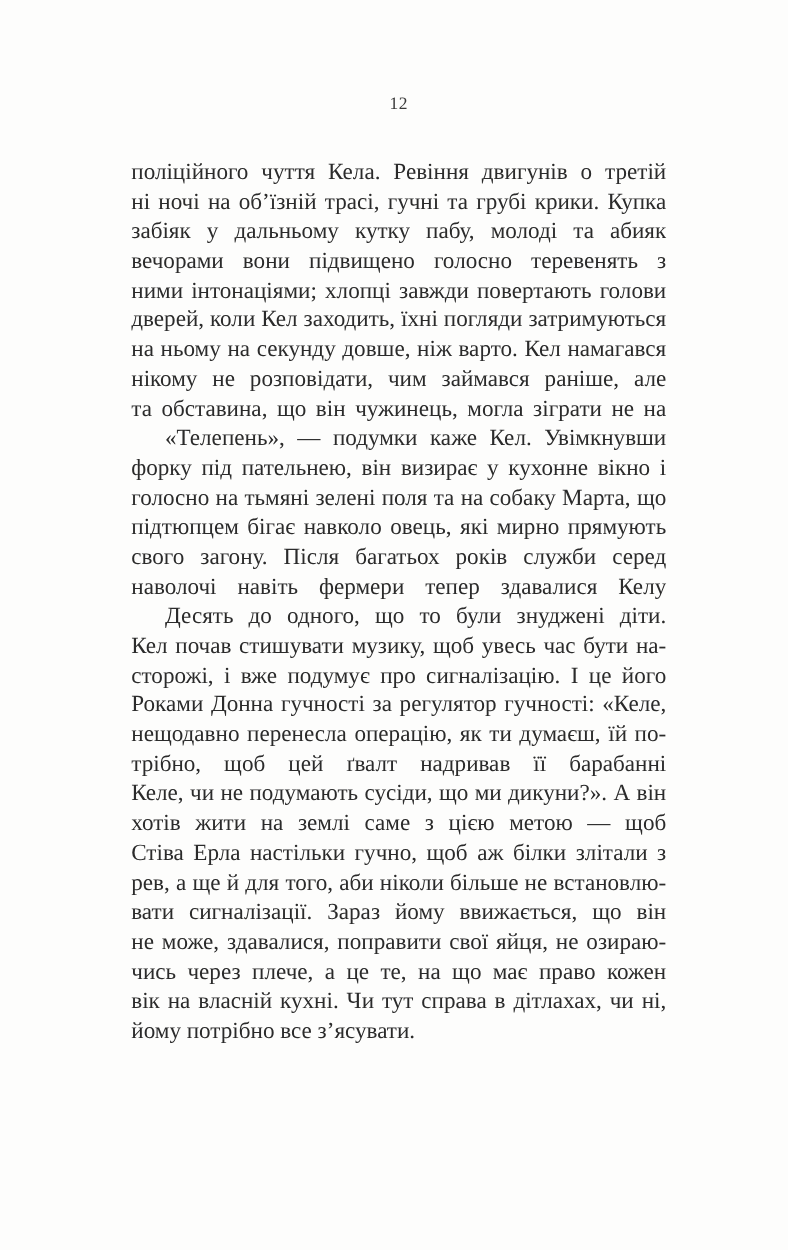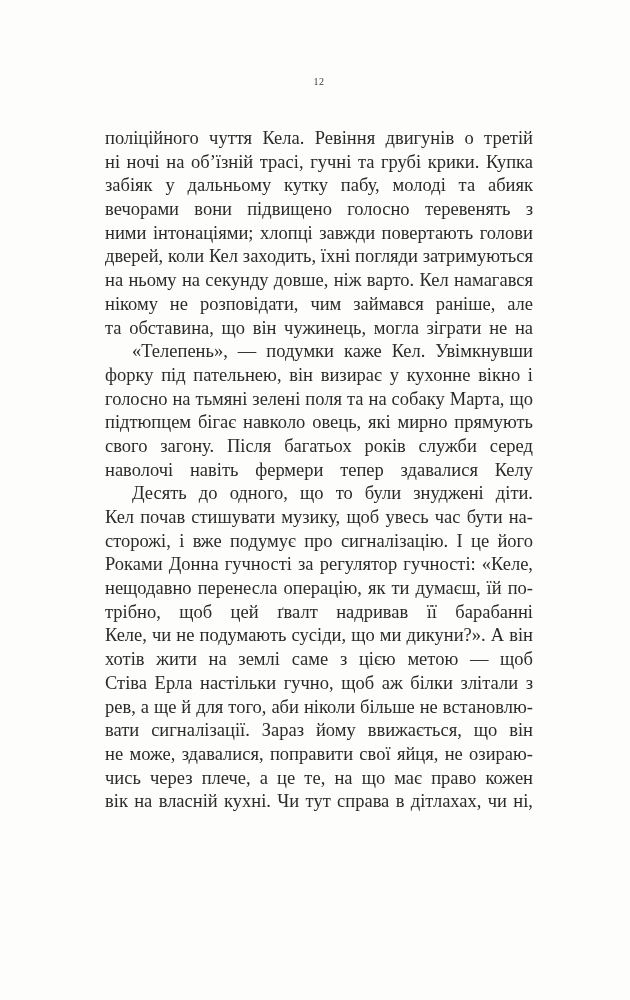--- a/index.html
+++ b/index.html
@@ -19,21 +19,21 @@
     background: #fdfdfc;
     color: #2b2b2b;
     font-family: "Liberation Serif", "DejaVu Serif", serif;
   }
   .page-number {
     position: absolute;
     top: 76px;
     left: 105px;
     width: 428px;
     text-align: center;
-    font-size: 10px;
+    font-size: 14px;
     letter-spacing: 0.5px;
     color: #3a3a3a;
   }
   .text-column {
     position: absolute;
     top: 127px;
     left: 105px;
     width: 428px;
     font-size: 18.5px;
     line-height: 23.7px;
@@ -90,15 +90,16 @@
         <div class="text-line">нещодавно перенесла операцію, як ти думаєш, їй по-</div>
         <div class="text-line">трібно, щоб цей ґвалт надривав її барабанні перетинки?</div>
         <div class="text-line">Келе, чи не подумають сусіди, що ми дикуни?». А він</div>
         <div class="text-line">хотів жити на землі саме з цією метою — щоб вмикати</div>
         <div class="text-line">Стіва Ерла настільки гучно, щоб аж білки злітали з де-</div>
         <div class="text-line">рев, а ще й для того, аби ніколи більше не встановлю-</div>
         <div class="text-line">вати сигналізації. Зараз йому ввижається, що він навіть</div>
         <div class="text-line">не може, здавалися, поправити свої яйця, не озираю-</div>
         <div class="text-line">чись через плече, а це те, на що має право кожен чоло-</div>
         <div class="text-line">вік на власній кухні. Чи тут справа в дітлахах, чи ні, але</div>
+        <div class="text-line last-line">йому потрібно все з’ясувати.</div>
       </div>
     </div>
 </div>
 
 </body></html>

